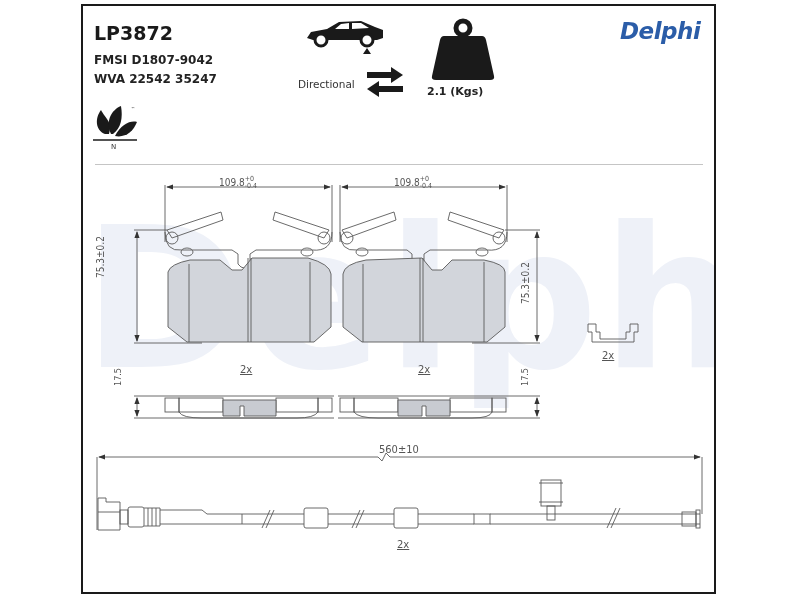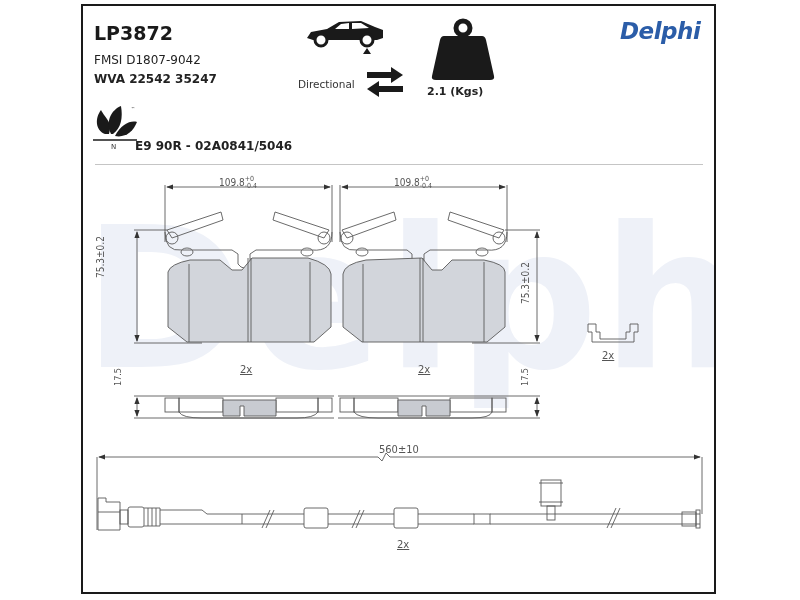--- a/index.html
+++ b/index.html
@@ -1,42 +1,41 @@
 <!DOCTYPE html>
 <html><head>
 <meta charset="utf-8">
 <style>
   html,body{margin:0;padding:0;background:#ffffff;}
   body{width:800px;height:600px;position:relative;overflow:hidden;font-family:"DejaVu Sans","Liberation Sans",sans-serif;}
   .frame{position:absolute;left:81px;top:4px;width:635px;height:590px;border:2px solid #1a1a1a;box-sizing:border-box;background:#fff;overflow:hidden;}
   .watermark{position:absolute;left:0;top:195px;font-family:"DejaVu Sans",sans-serif;font-weight:bold;font-size:196px;color:#eef1f8;letter-spacing:4px;line-height:1;white-space:nowrap;z-index:0;}
   .t{position:absolute;white-space:nowrap;z-index:2;}
   .code{left:11px;top:16px;font-size:19px;font-weight:bold;color:#1a1a1a;text-align:center;}
-  .fmsi{left:11px;top:47px;font-size:12px;font-weight:normal;color:#222;}
+  .fmsi{left:11px;top:47px;font-size:12px;font-weight:bold;color:#222;}
   .wva{left:11px;top:66px;font-size:12px;font-weight:bold;color:#222;}
   .ece{left:52px;top:133px;font-size:12px;font-weight:bold;color:#222;}
   .dir{left:215px;top:72px;font-size:10.5px;color:#333;}
   .wt{left:344px;top:79px;font-size:11px;font-weight:bold;color:#222;}
   .brand{left:537px;top:12px;font-size:23px;font-weight:bold;color:#2b5da8;font-style:italic;letter-spacing:-0.5px;}
   .divider{position:absolute;left:12px;top:158px;width:608px;height:1px;background:#c5c5c5;z-index:2;}
   .dim{font-family:"DejaVu Sans Condensed","DejaVu Sans",sans-serif;font-size:10px;color:#555;}
   .qty{font-size:10px;color:#555;text-decoration:underline;}
   svg.draw{position:absolute;left:0;top:0;z-index:1;}
 </style>
 </head>
 <body>
 
 <div class="frame">
 
   <div class="watermark">Delphi</div>
 
   <div class="t code">LP3872</div>
   <div class="t fmsi">FMSI D1807-9042</div>
   <div class="t wva">WVA 22542 35247</div>
-  <div class="t ece">E9 90R - 02A0841/5046</div>
   <div class="t dir">Directional</div>
   <div class="t wt">2.1 (Kgs)</div>
   <div class="t brand">Delphi</div>
   <div class="divider"></div>
 
   <svg class="draw" style="left:8px;top:98px;z-index:2" width="50" height="46" viewBox="0 0 50 46">
     <path d="M14 30 C4 26 4 14 10 6 C14 14 22 18 18 30 Z" fill="#1a1a1a"></path>
     <path d="M20 30 C14 18 20 6 30 2 C32 14 30 24 22 30 Z" fill="#1a1a1a"></path>
     <path d="M24 32 C30 20 40 16 46 18 C42 28 34 34 24 32 Z" fill="#1a1a1a"></path>
     <line x1="2" y1="36" x2="46" y2="36" stroke="#1a1a1a" stroke-width="1.5"></line>

